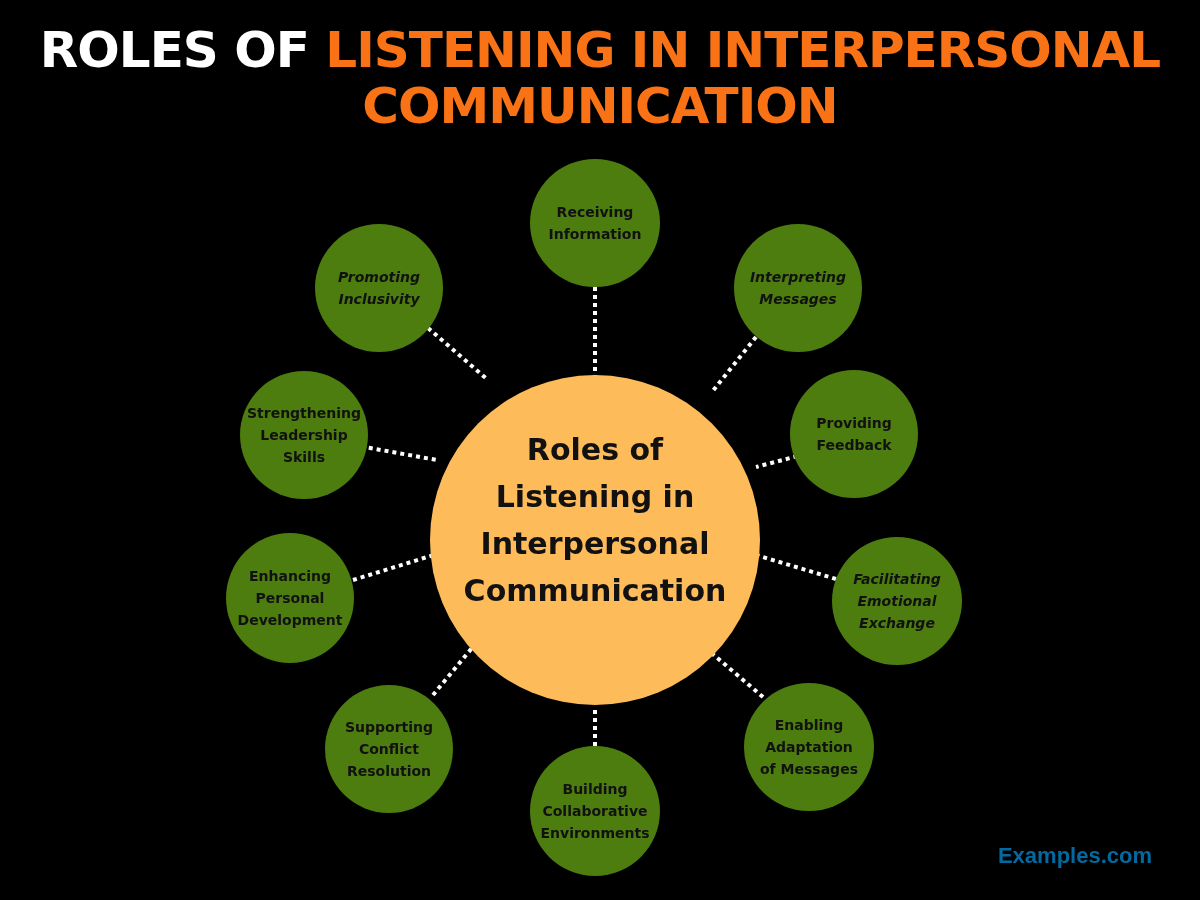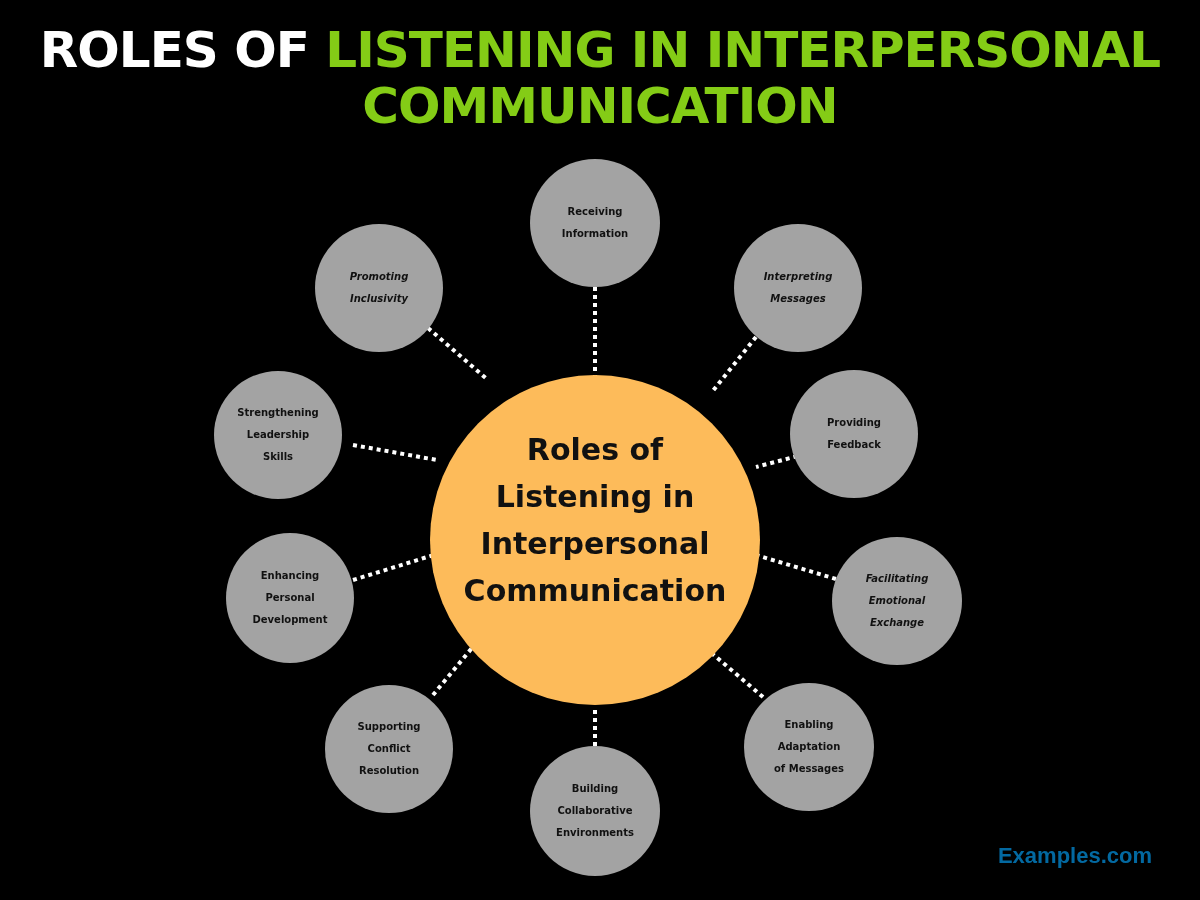--- a/index.html
+++ b/index.html
@@ -8,35 +8,35 @@
       position: relative; overflow: hidden;
       font-family: "DejaVu Sans", "Liberation Sans", sans-serif;
     }
     .title {
       position: absolute; left: 0; top: 22px; width: 1200px;
       text-align: center; font-weight: bold; font-size: 50px;
       line-height: 56px; letter-spacing: -1px;
       font-family: "DejaVu Sans", sans-serif;
     }
     .title .white { color: #ffffff; }
-    .title .accent { color: #84cc16; }
+    .title .accent { color: #f97316; }
     svg.lines { position: absolute; left: 0; top: 0; }
     .circle {
       position: absolute; border-radius: 50%;
       display: flex; align-items: center; justify-content: center;
       text-align: center; box-sizing: border-box;
     }
     .center {
       background: #FDBB5A; color: #111111;
       font-weight: bold; font-size: 30px; line-height: 47px;
       padding-bottom: 40px;
     }
     .node {
-      background: #a3a3a3; color: #111111;
-      font-weight: bold; font-size: 10px; line-height: 22px;
+      background: #4d7c0f; color: #111111;
+      font-weight: bold; font-size: 14px; line-height: 22px;
       padding: 0 3px;
     }
     .node span, .center span { white-space: pre-line; display: block; }
     .footer {
       position: absolute; right: 48px; top: 843px;
       color: #0369a1; font-weight: bold; font-size: 22px;
       font-family: "Liberation Sans", sans-serif;
     }
   </style>
 </head>
@@ -109,21 +109,21 @@
 Conflict
 Resolution</span>
 </div>
 
 <div class="circle node" style="left:226px; top:533px; width:128px; height:130px;">
   <span>Enhancing
 Personal
 Development</span>
 </div>
 
-<div class="circle node" style="left:214px; top:371px; width:128px; height:128px;">
+<div class="circle node" style="left:240px; top:371px; width:128px; height:128px;">
   <span>Strengthening
 Leadership
 Skills</span>
 </div>
 
 <div class="circle node" style="left:315px; top:224px; width:128px; height:128px;font-style:italic;">
   <span>Promoting
 Inclusivity</span>
 </div>
 

